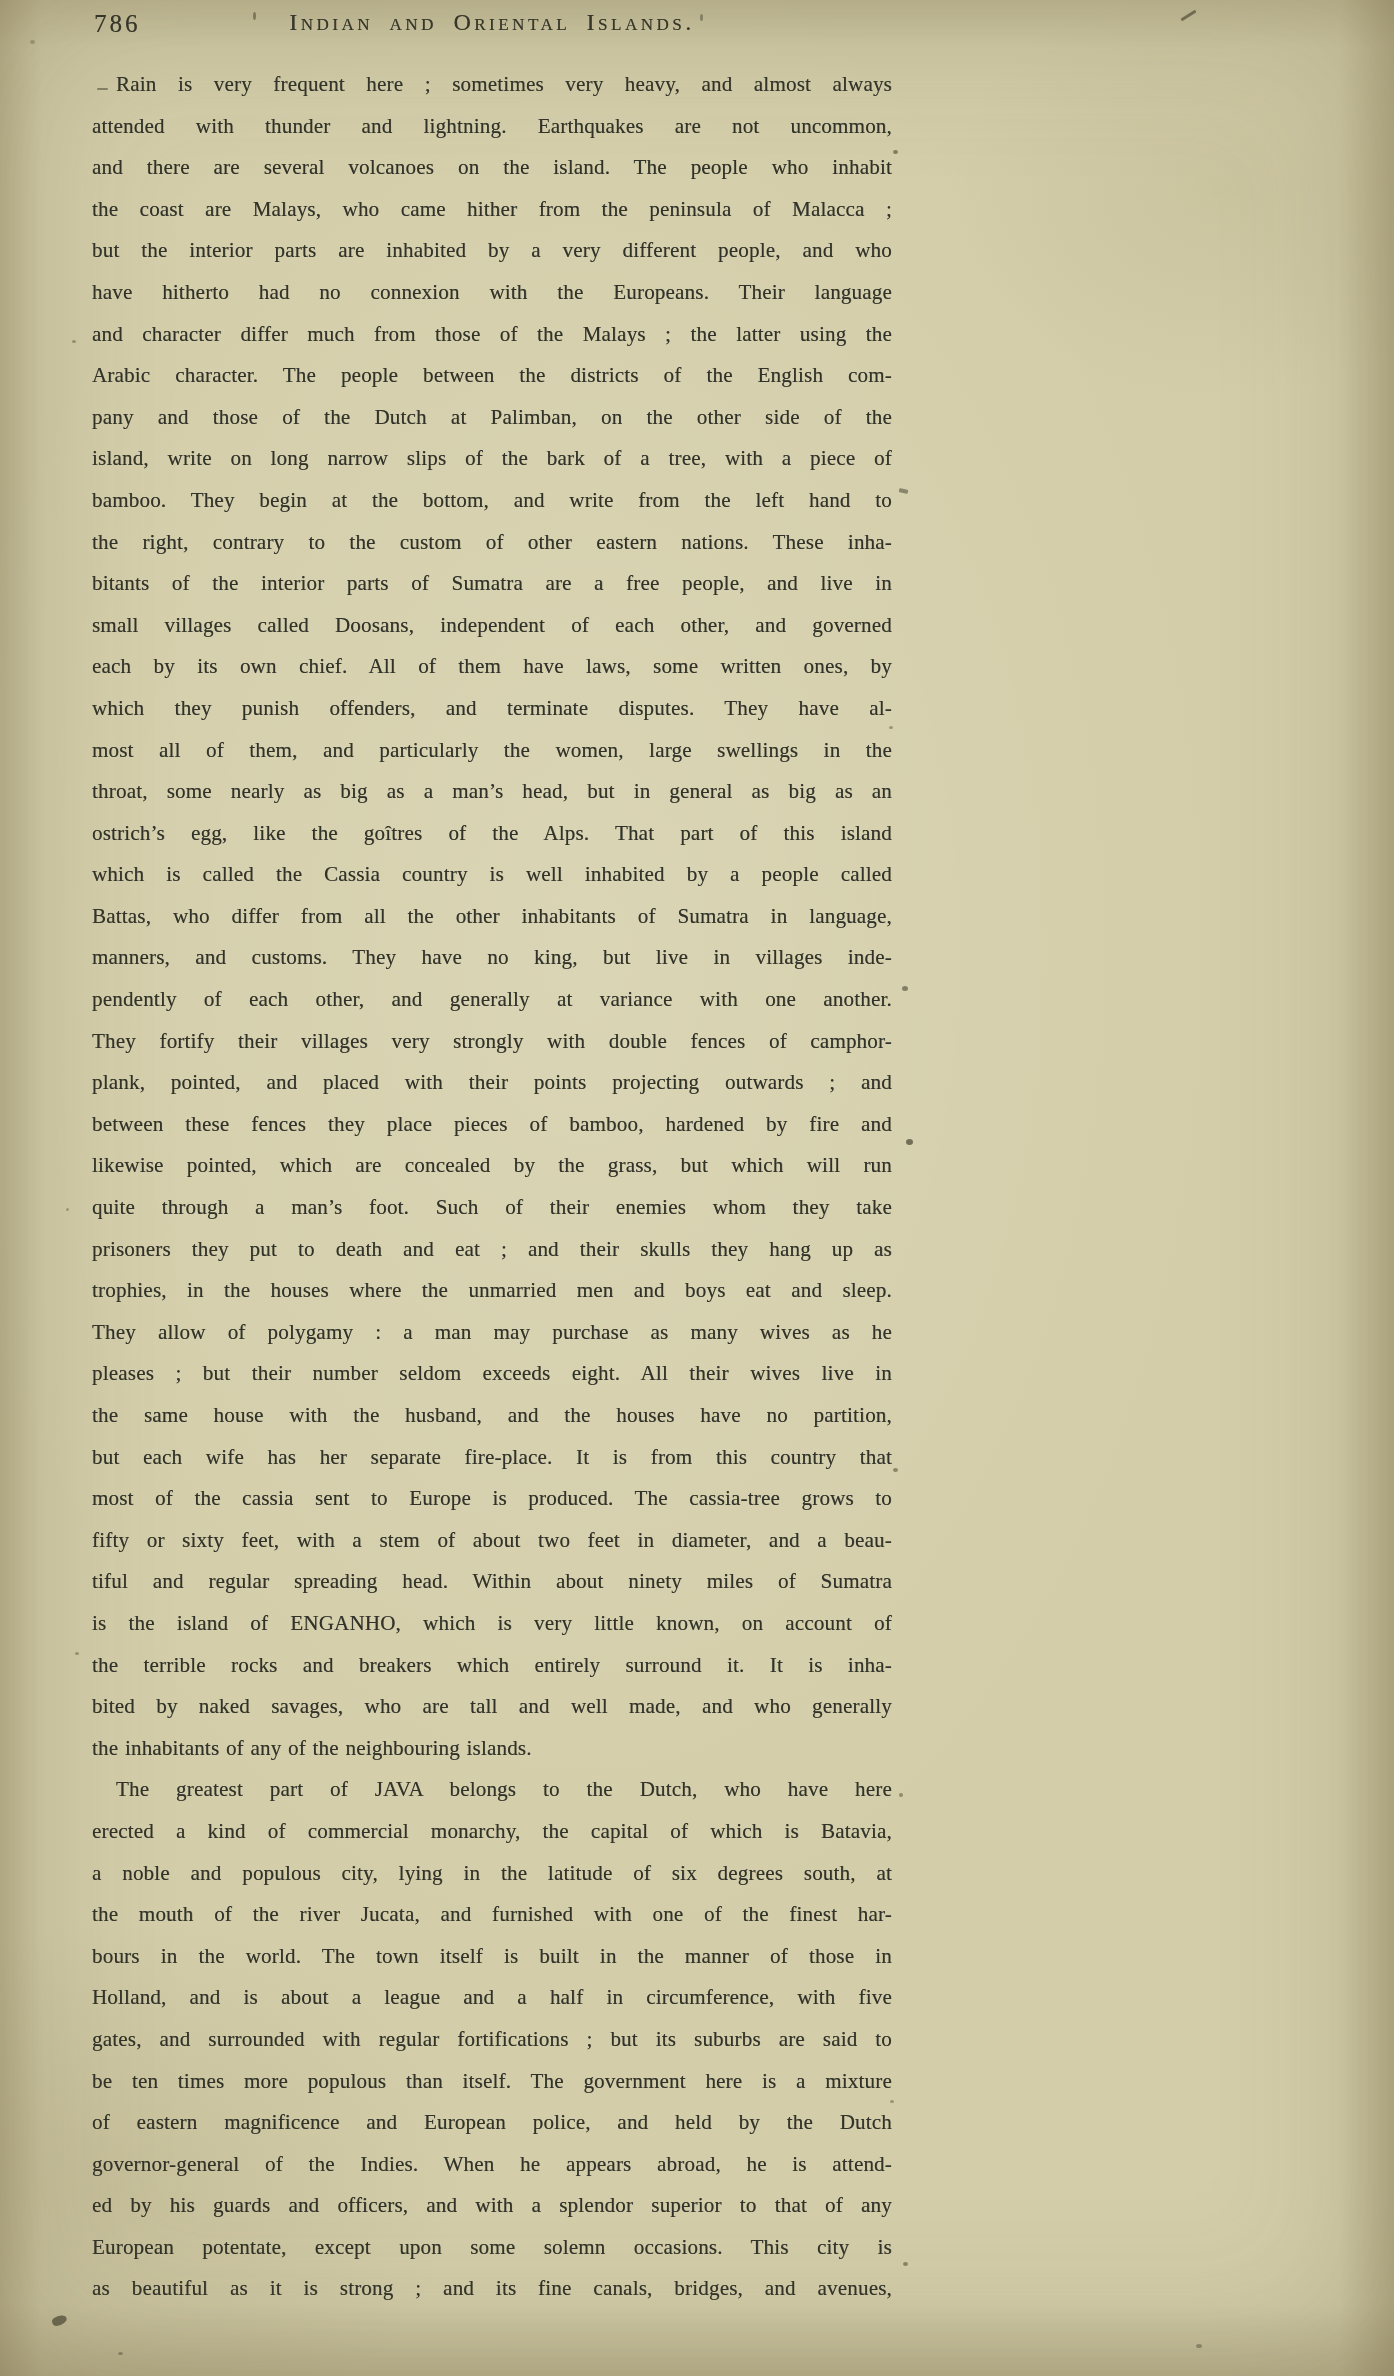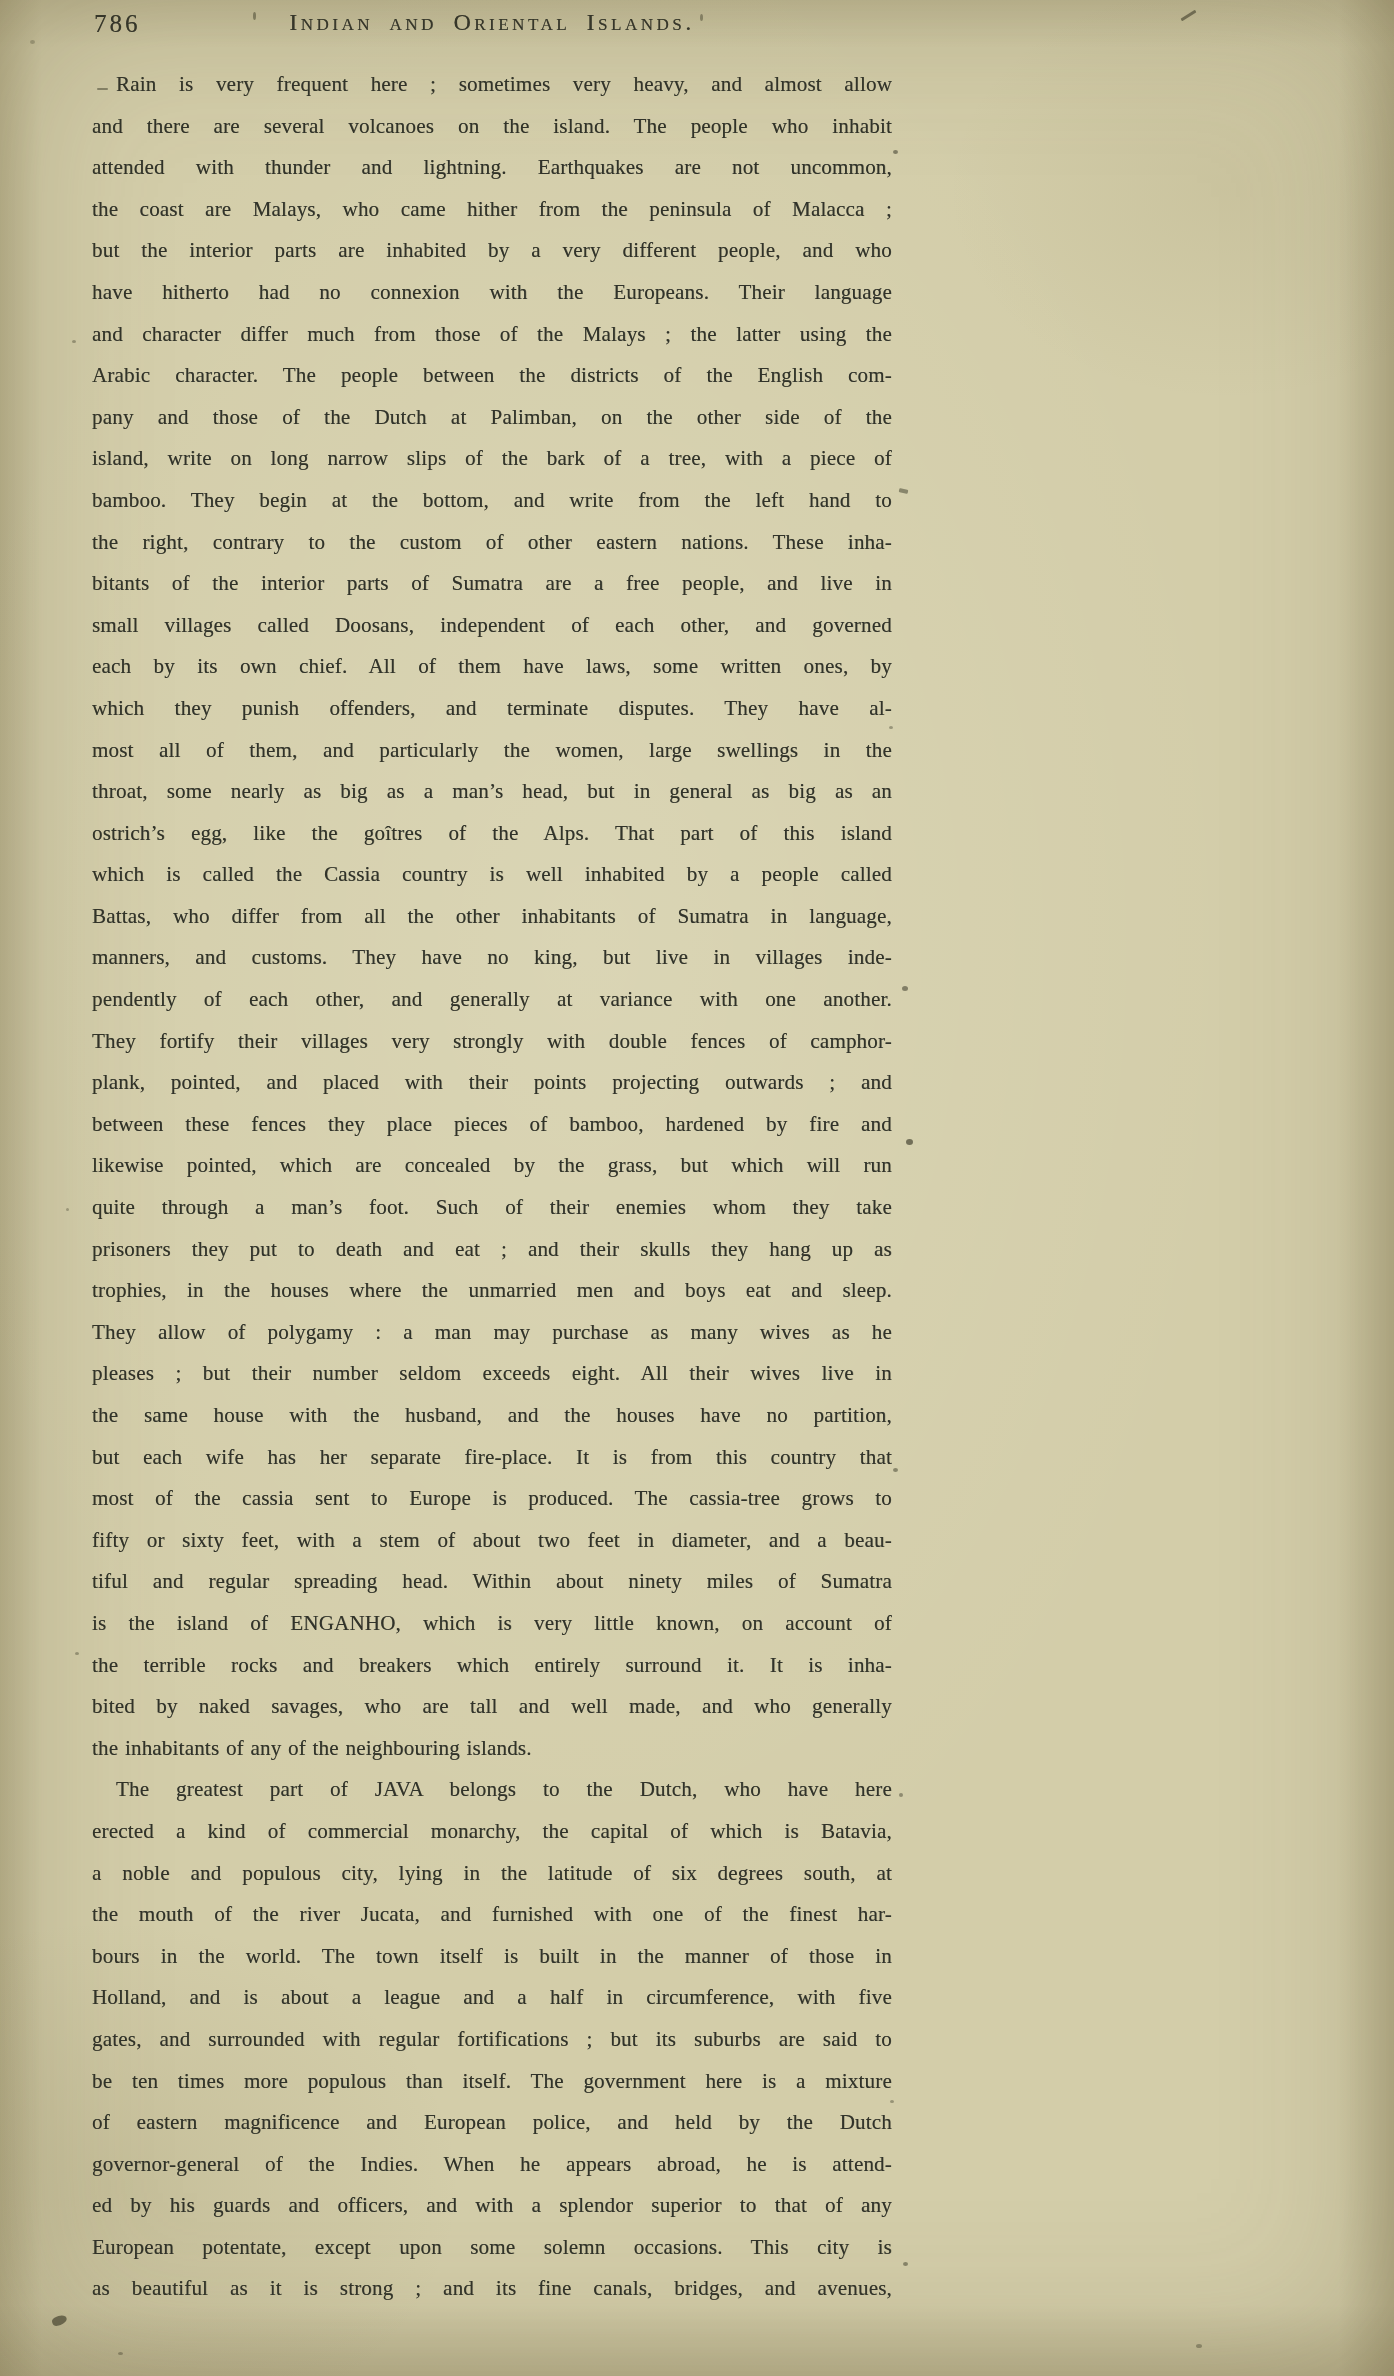--- a/index.html
+++ b/index.html
@@ -75,23 +75,23 @@
 
 <div class="page">
 
   <header class="header">
     <span class="page-number">786</span>
     <span class="running-title">Indian and Oriental Islands.</span>
   </header>
 
   <main class="text-block">
       <div class="paragraph">
-        <div class="line first">Rain is very frequent here ; sometimes very heavy, and almost allow</div>
+        <div class="line first">Rain is very frequent here ; sometimes very heavy, and almost always</div>
+        <div class="line">attended with thunder and lightning. Earthquakes are not uncommon,</div>
         <div class="line">and there are several volcanoes on the island. The people who inhabit</div>
-        <div class="line">attended with thunder and lightning. Earthquakes are not uncommon,</div>
         <div class="line">the coast are Malays, who came hither from the peninsula of Malacca ;</div>
         <div class="line">but the interior parts are inhabited by a very different people, and who</div>
         <div class="line">have hitherto had no connexion with the Europeans. Their language</div>
         <div class="line">and character differ much from those of the Malays ; the latter using the</div>
         <div class="line">Arabic character. The people between the districts of the English com-</div>
         <div class="line">pany and those of the Dutch at Palimban, on the other side of the</div>
         <div class="line">island, write on long narrow slips of the bark of a tree, with a piece of</div>
         <div class="line">bamboo. They begin at the bottom, and write from the left hand to</div>
         <div class="line">the right, contrary to the custom of other eastern nations. These inha-</div>
         <div class="line">bitants of the interior parts of Sumatra are a free people, and live in</div>

